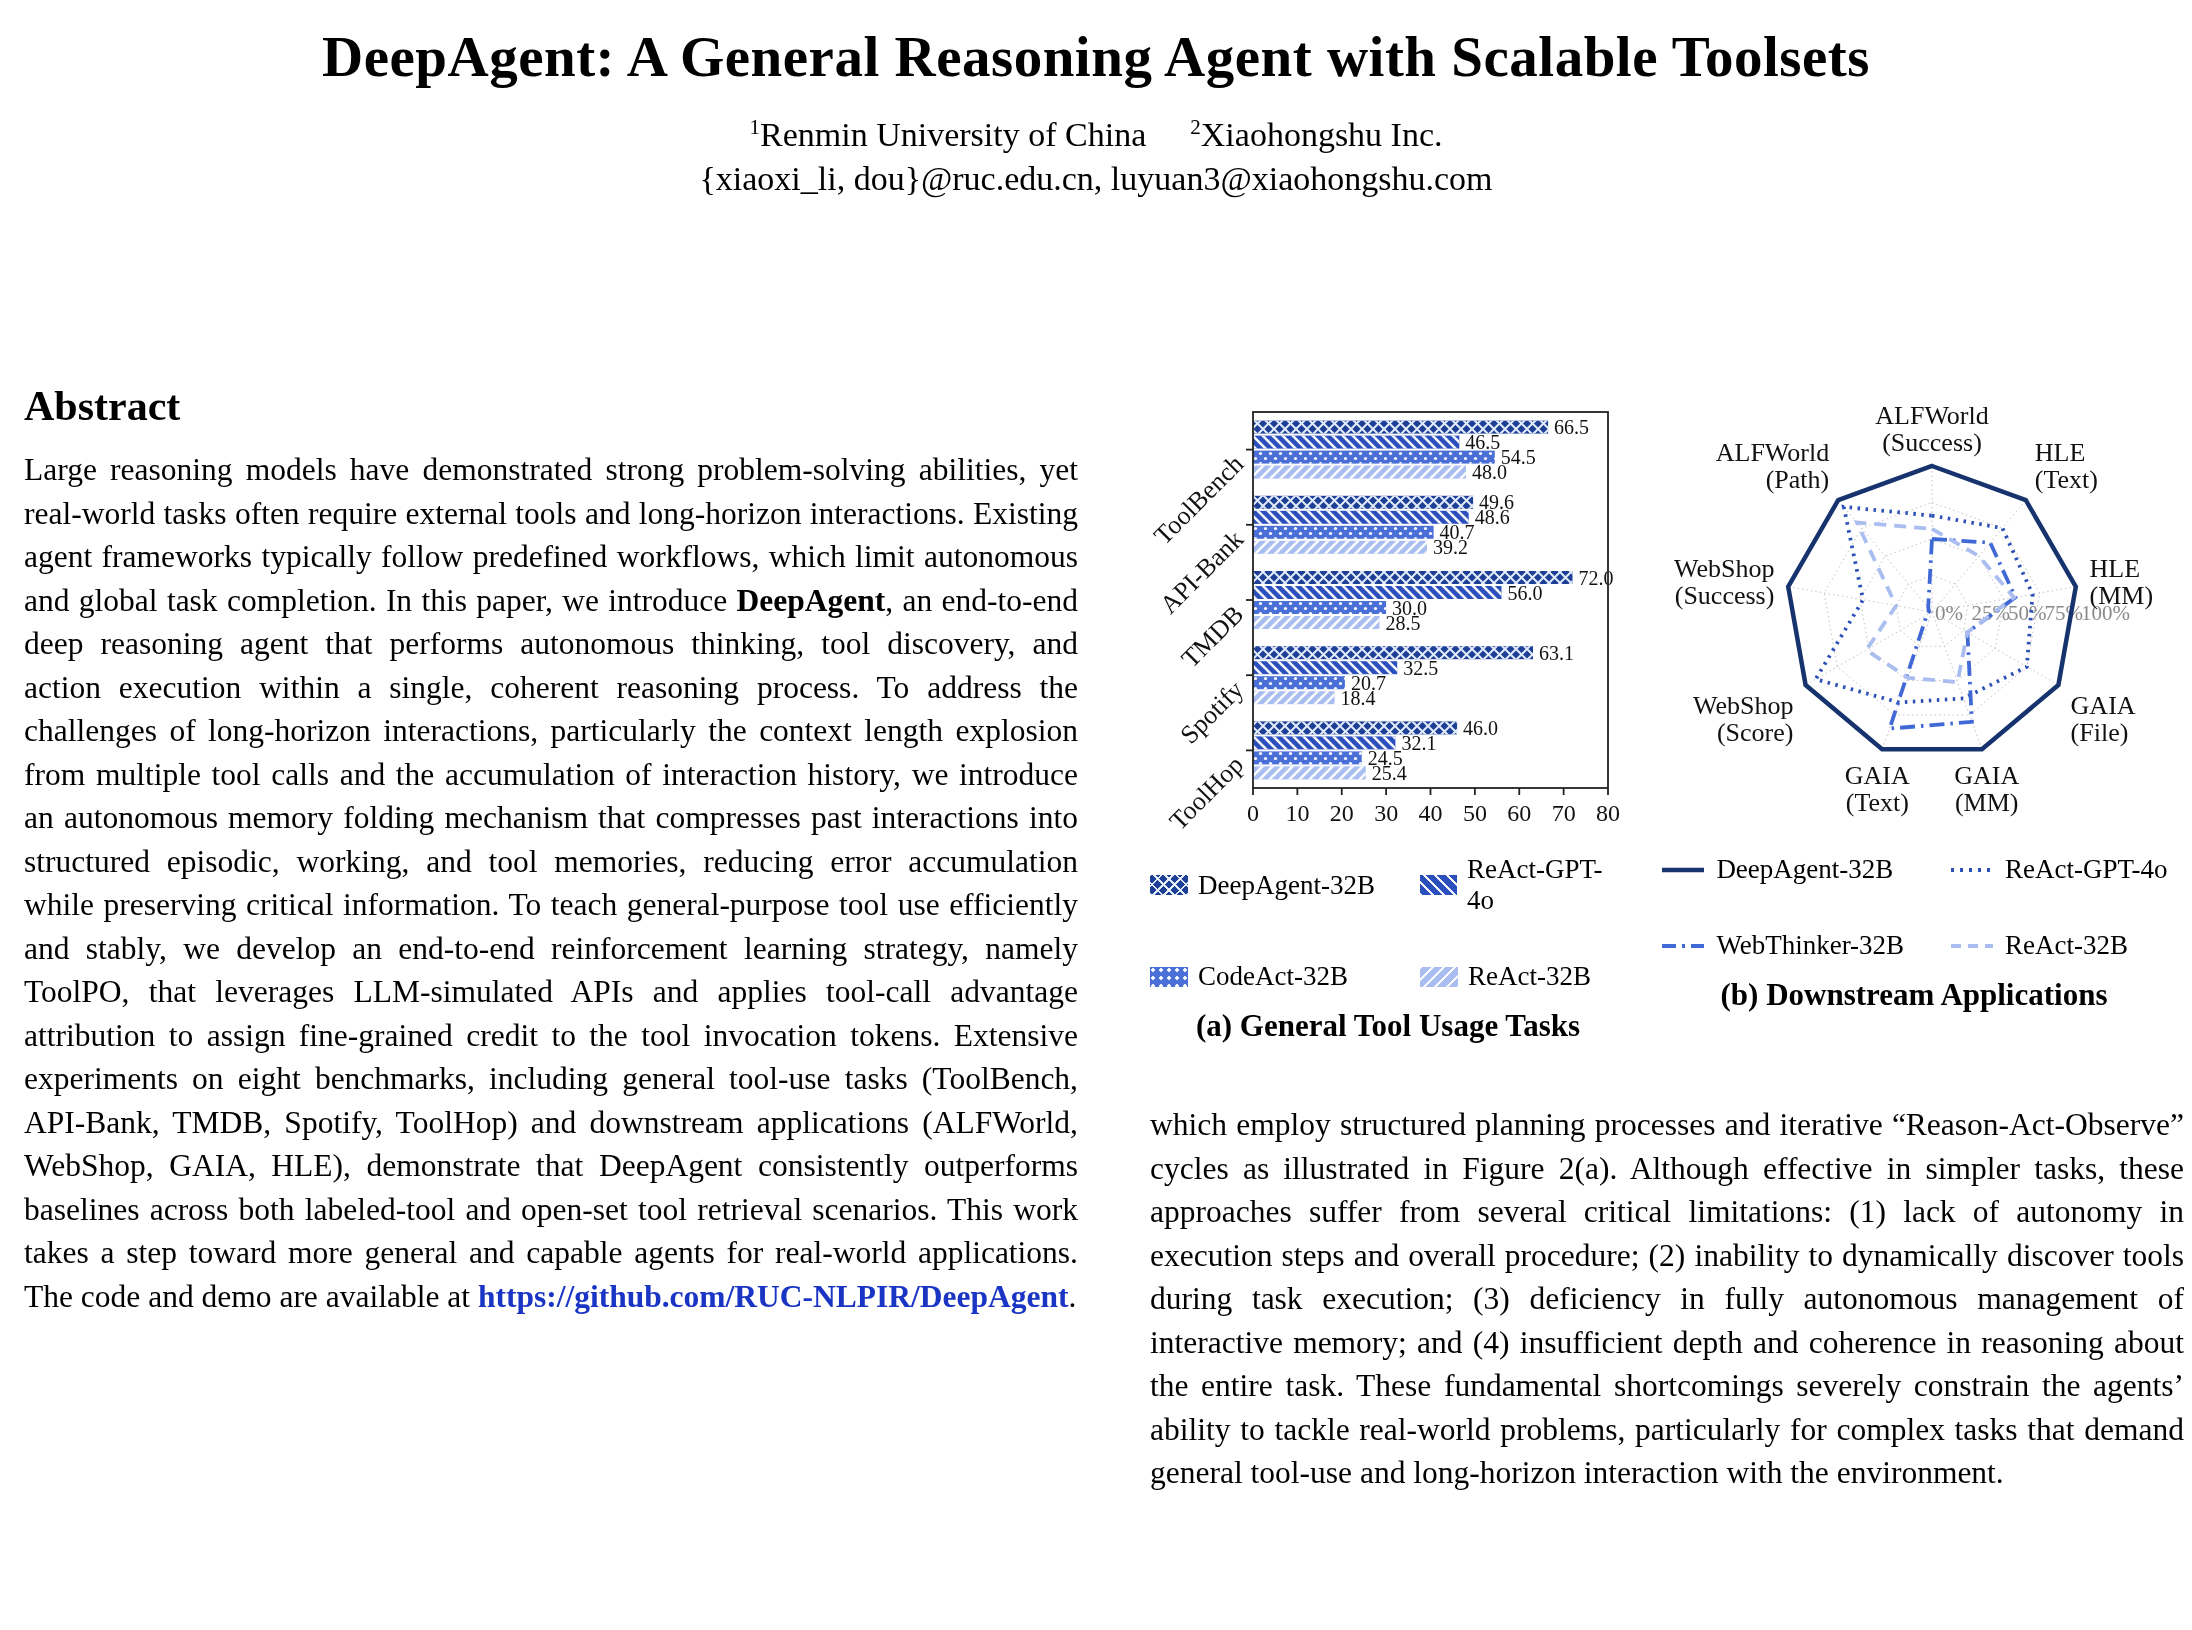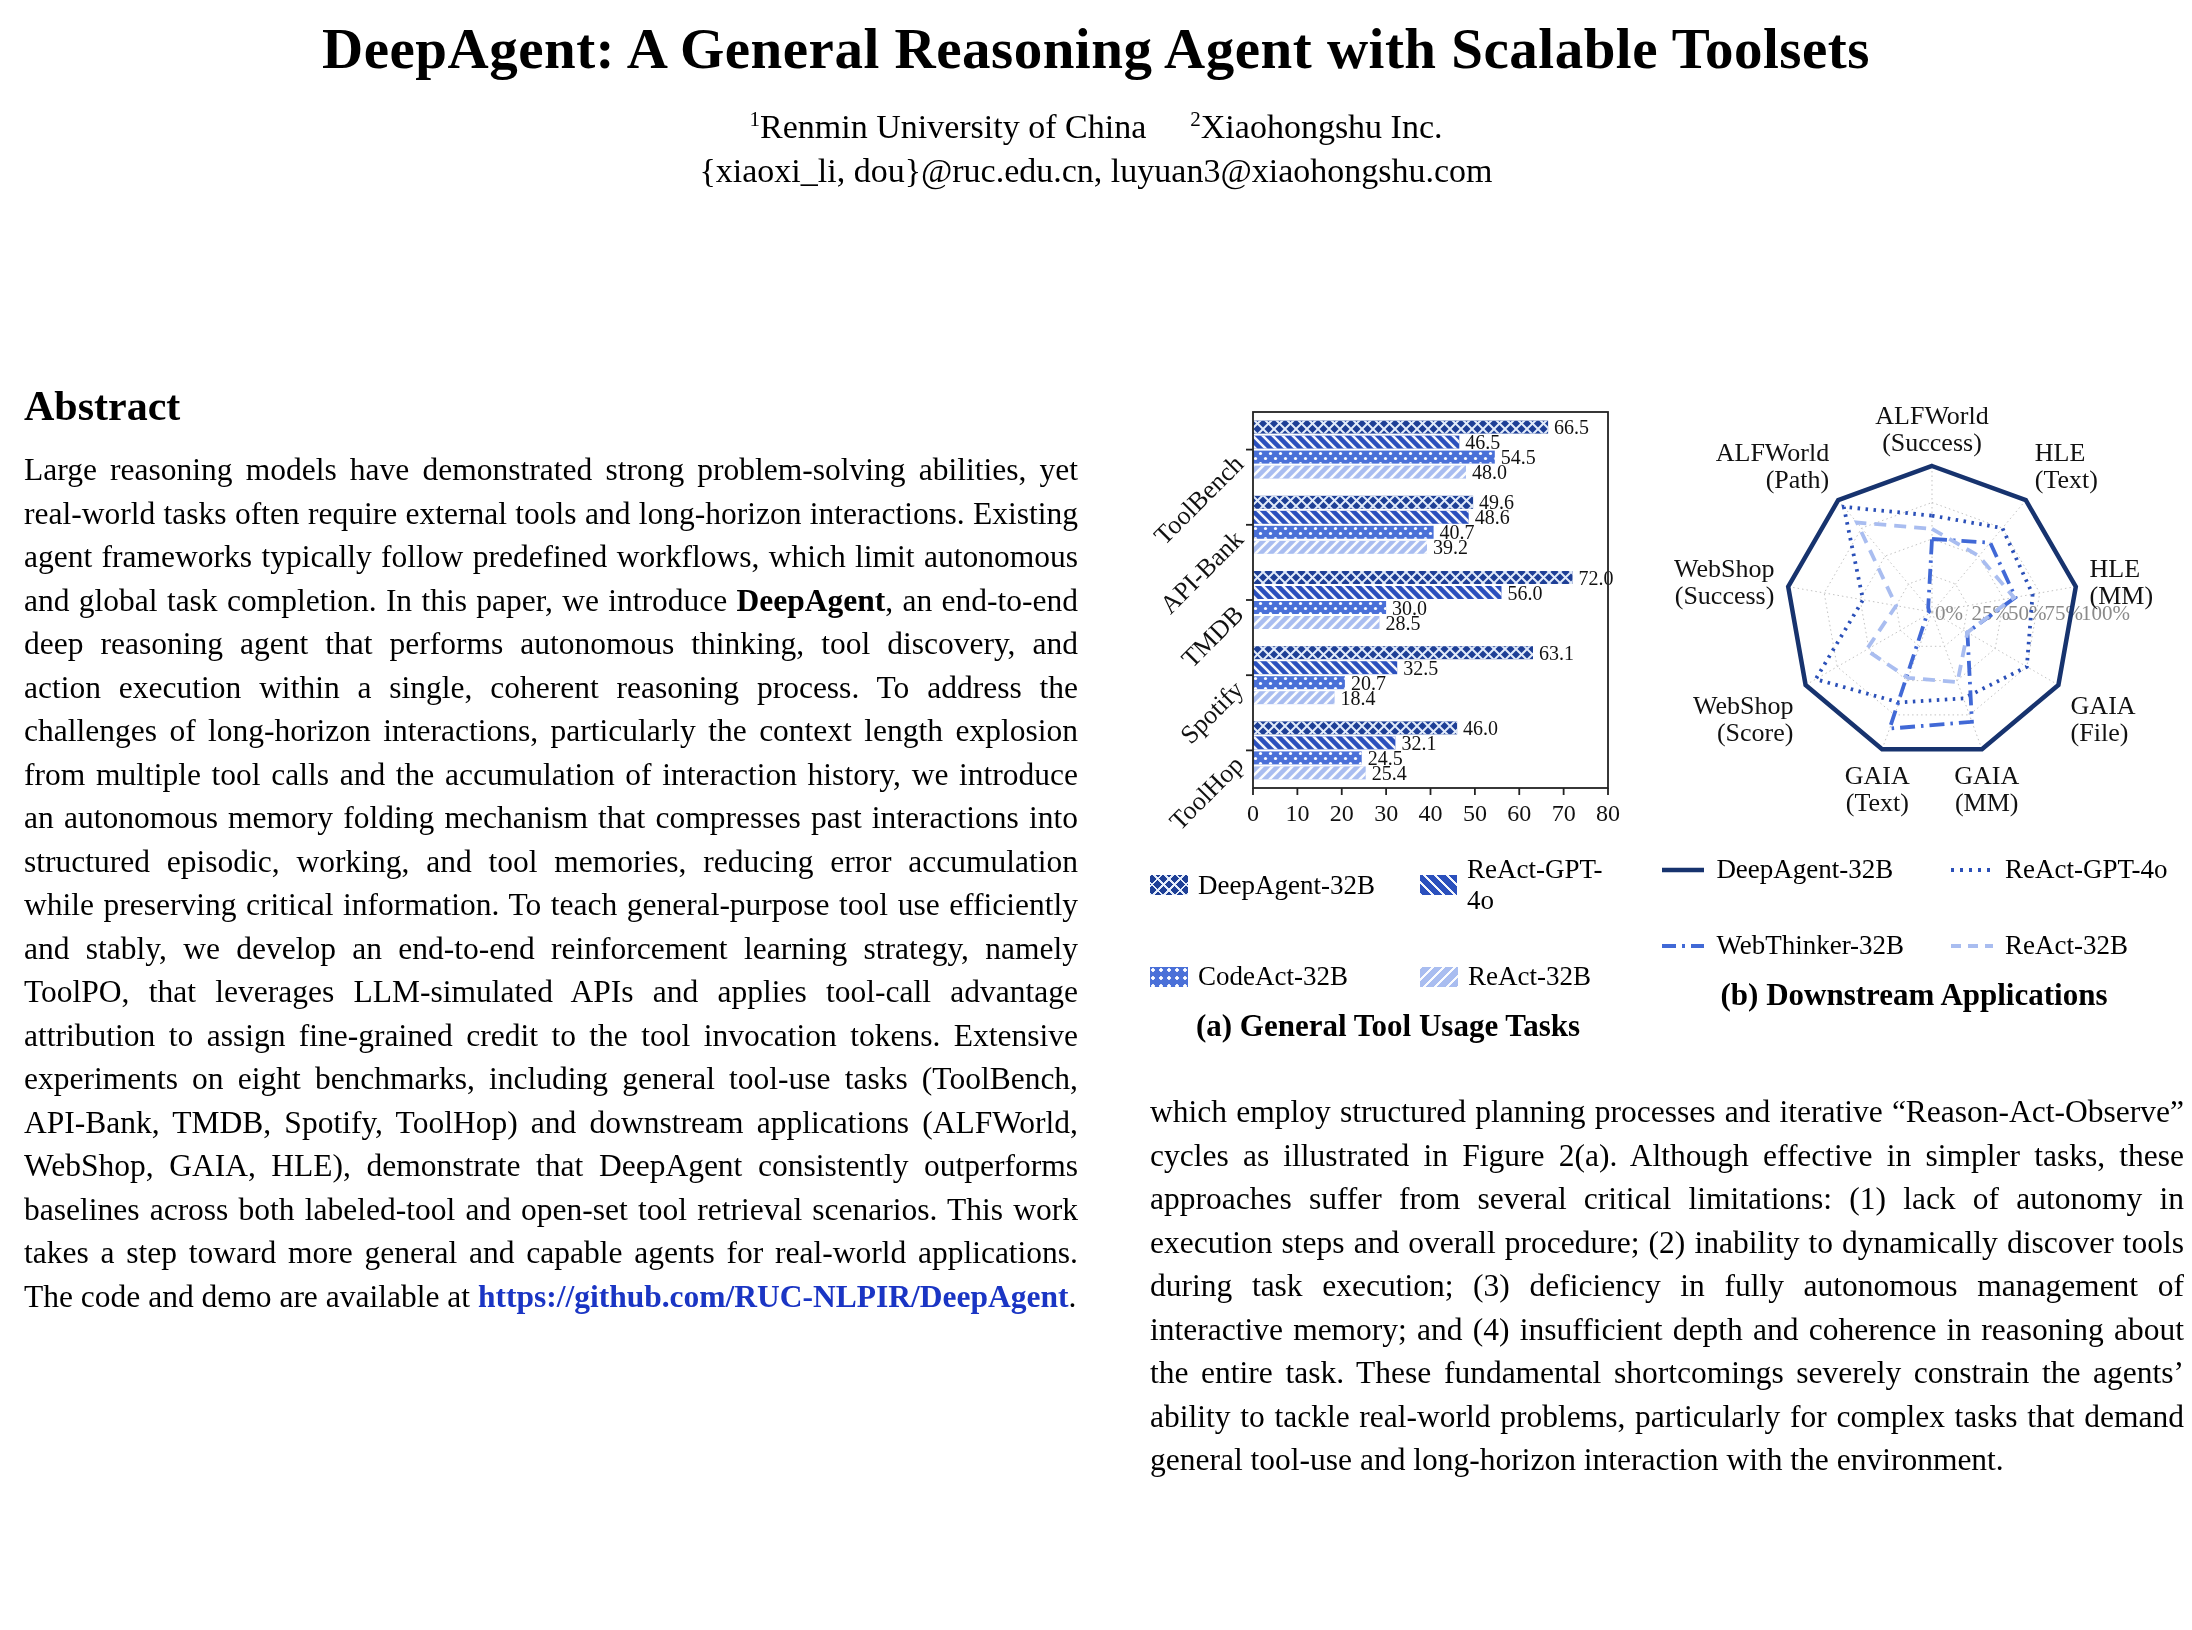--- a/index.html
+++ b/index.html
@@ -1,18 +1,18 @@
 <!DOCTYPE html>
 <html><head>
 <meta charset="utf-8">
 <style>
   html,body{margin:0;padding:0;background:#fff;}
   .page{position:relative;width:2192px;height:1630px;background:#ffffff;overflow:hidden;
         font-family:"Liberation Serif","DejaVu Serif",serif;color:#000;}
-  .title{margin:4px;padding-top:12px;text-align:center;font-size:57px;font-weight:bold;letter-spacing:.5px;}
+  .title{margin:12px;padding-top:12px;text-align:center;font-size:57px;font-weight:bold;letter-spacing:.5px;}
   .authors{text-align:center;font-size:37px;font-weight:bold;line-height:58px;}
   .authors-wrap{margin-top:26px;}
   sup{font-size:.62em;}
   .affil{text-align:center;font-size:34px;margin-top:2px;}
   .affil .aff-item{margin:0 22px;}
   .emails{text-align:center;font-size:34px;margin-top:6px;}
   .col-left{position:absolute;left:24px;top:382px;width:1054px;}
   .col-right{position:absolute;left:1150px;top:382px;width:1034px;}
   .abs-head{font-size:42px;font-weight:bold;margin:0 0 18px 0;}
   .abs-text,.body-text{font-size:31.5px;line-height:43.5px;text-align:justify;margin:0;}
@@ -25,21 +25,21 @@
   .legend-item{display:flex;align-items:center;gap:10px;}
   .legend-item .lab{font-size:27px;}
   .sw{width:38px;height:20px;display:inline-block;}
   .sw-crosshatch{background-image:repeating-linear-gradient(45deg,rgba(238,245,255,.95) 0 1.8px,transparent 1.8px 8px),
                  repeating-linear-gradient(-45deg,rgba(238,245,255,.95) 0 1.8px,transparent 1.8px 8px);}
   .sw-diag-back{background-image:repeating-linear-gradient(45deg,rgba(255,255,255,.95) 0 2px,transparent 2px 8px);}
   .sw-dots{background-image:radial-gradient(circle at 3px 3px,#fff 1.5px,transparent 2.1px);background-size:8px 8px;}
   .sw-diag-fwd{background-image:repeating-linear-gradient(135deg,rgba(255,255,255,.95) 0 2px,transparent 2px 8px);}
   .subcap{font-size:31px;font-weight:bold;margin-top:16px;text-align:center;}
   .figcap{font-size:32px;font-weight:bold;line-height:42px;text-align:justify;margin:26px 0 0 0;}
-  .body-text{margin-top:46px;}
+  .body-text{margin-top:59px;}
   
   text{font-family:"Liberation Serif","DejaVu Serif",serif;}
   .xtick{font-size:24px;fill:#111;}
   .cat{font-size:26px;fill:#111;}
   .val{font-size:20px;fill:#111;}
   .ax{stroke:#222;stroke-width:1.8;}
   .grid{stroke:#c3c3c3;stroke-width:1;fill:none;stroke-dasharray:1.5 3;}
   .rtick{font-size:21px;fill:#8a8a8a;}
   .alabel{font-size:26px;fill:#111;}
 </style>

